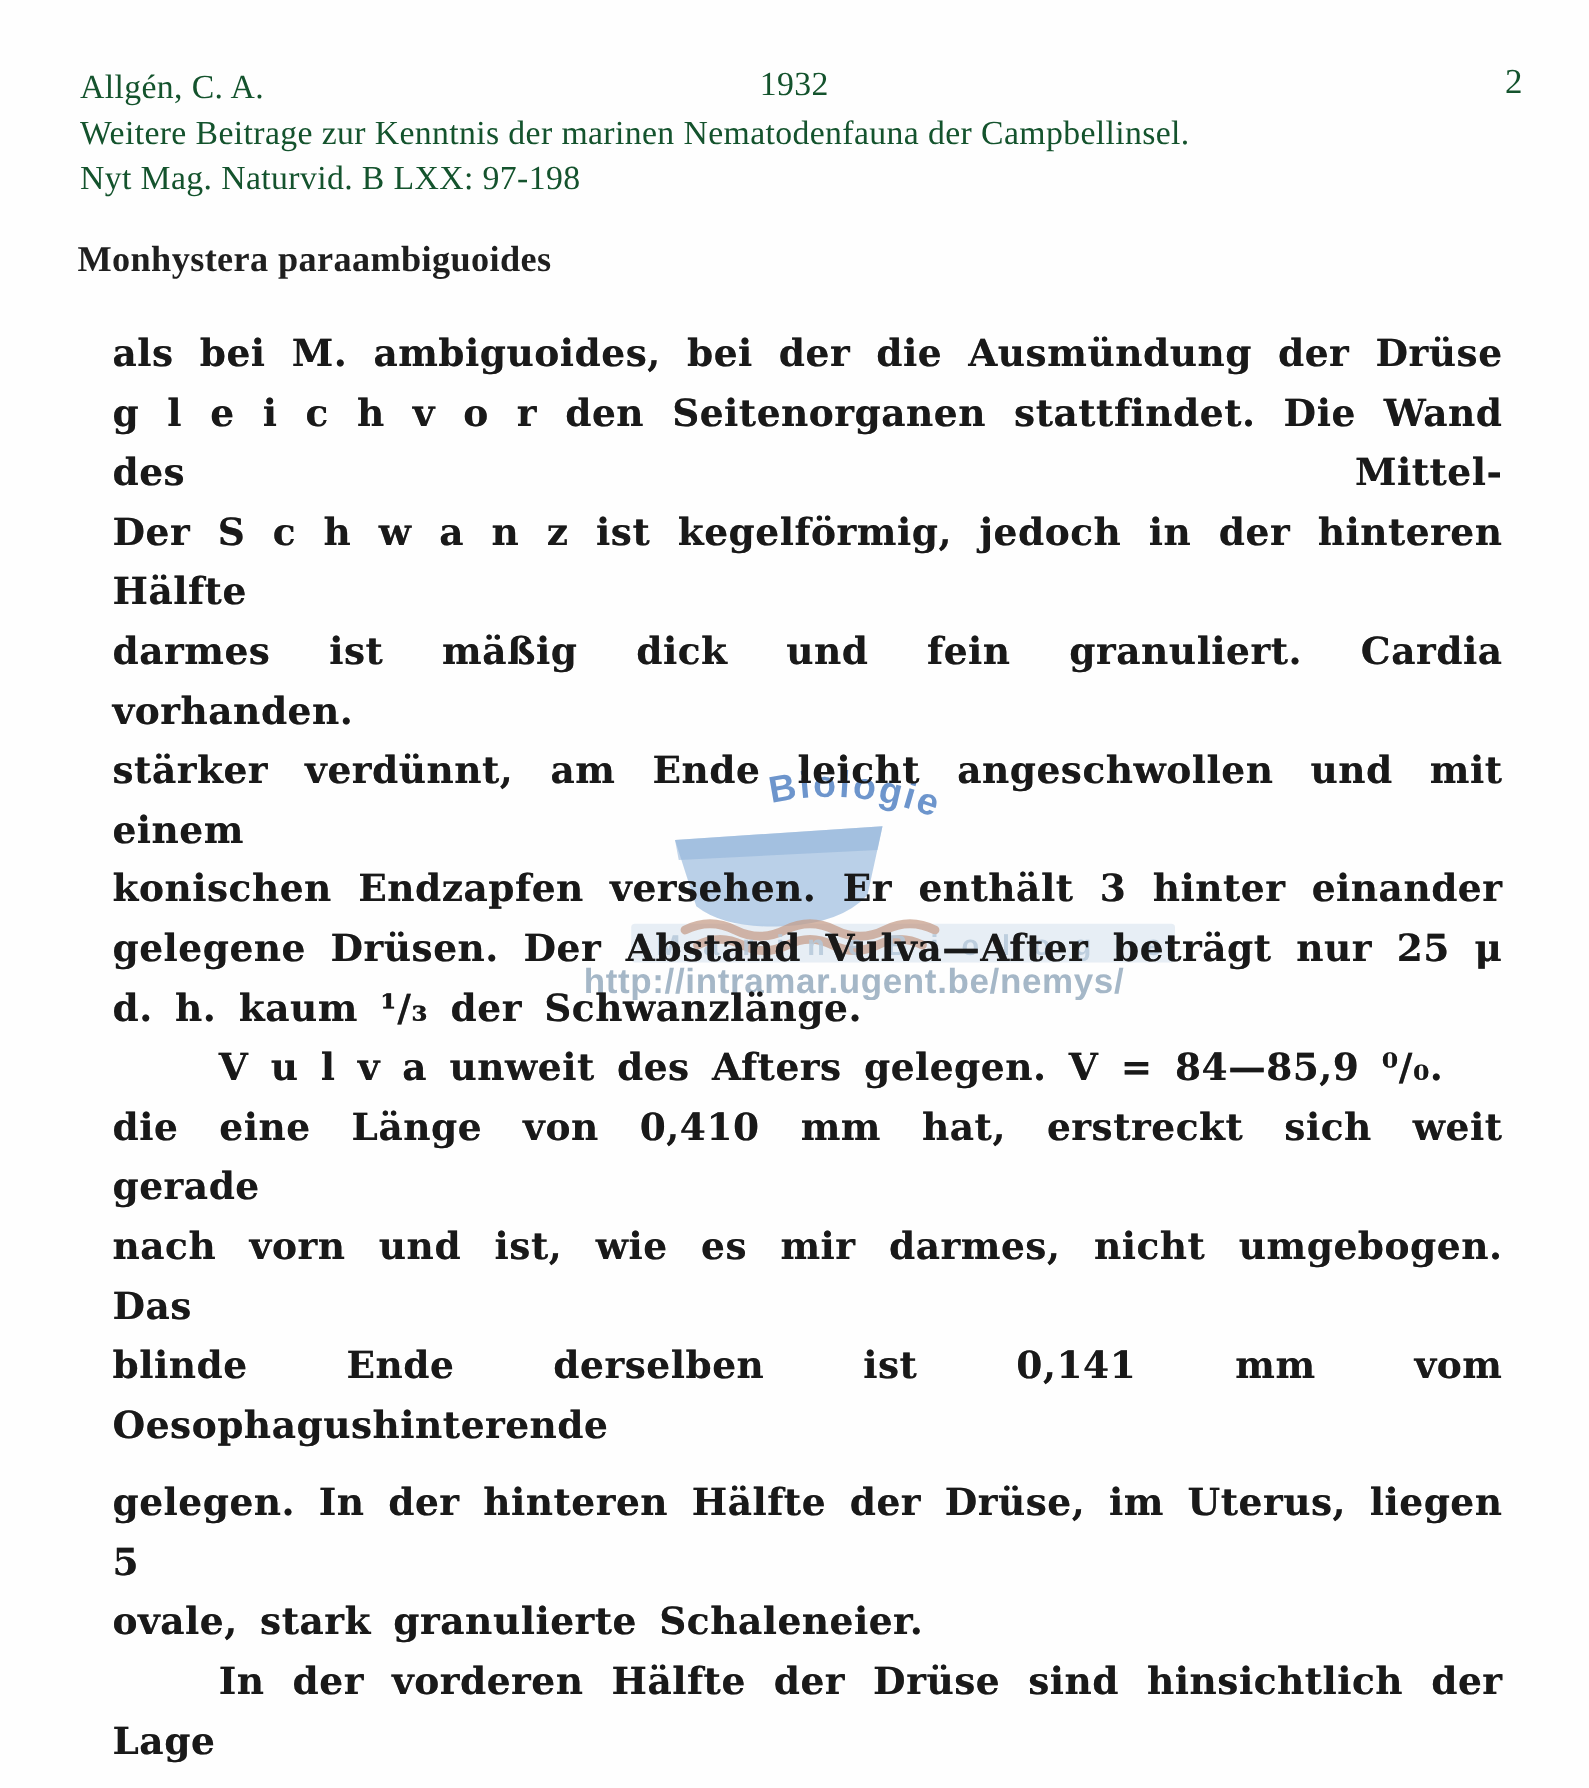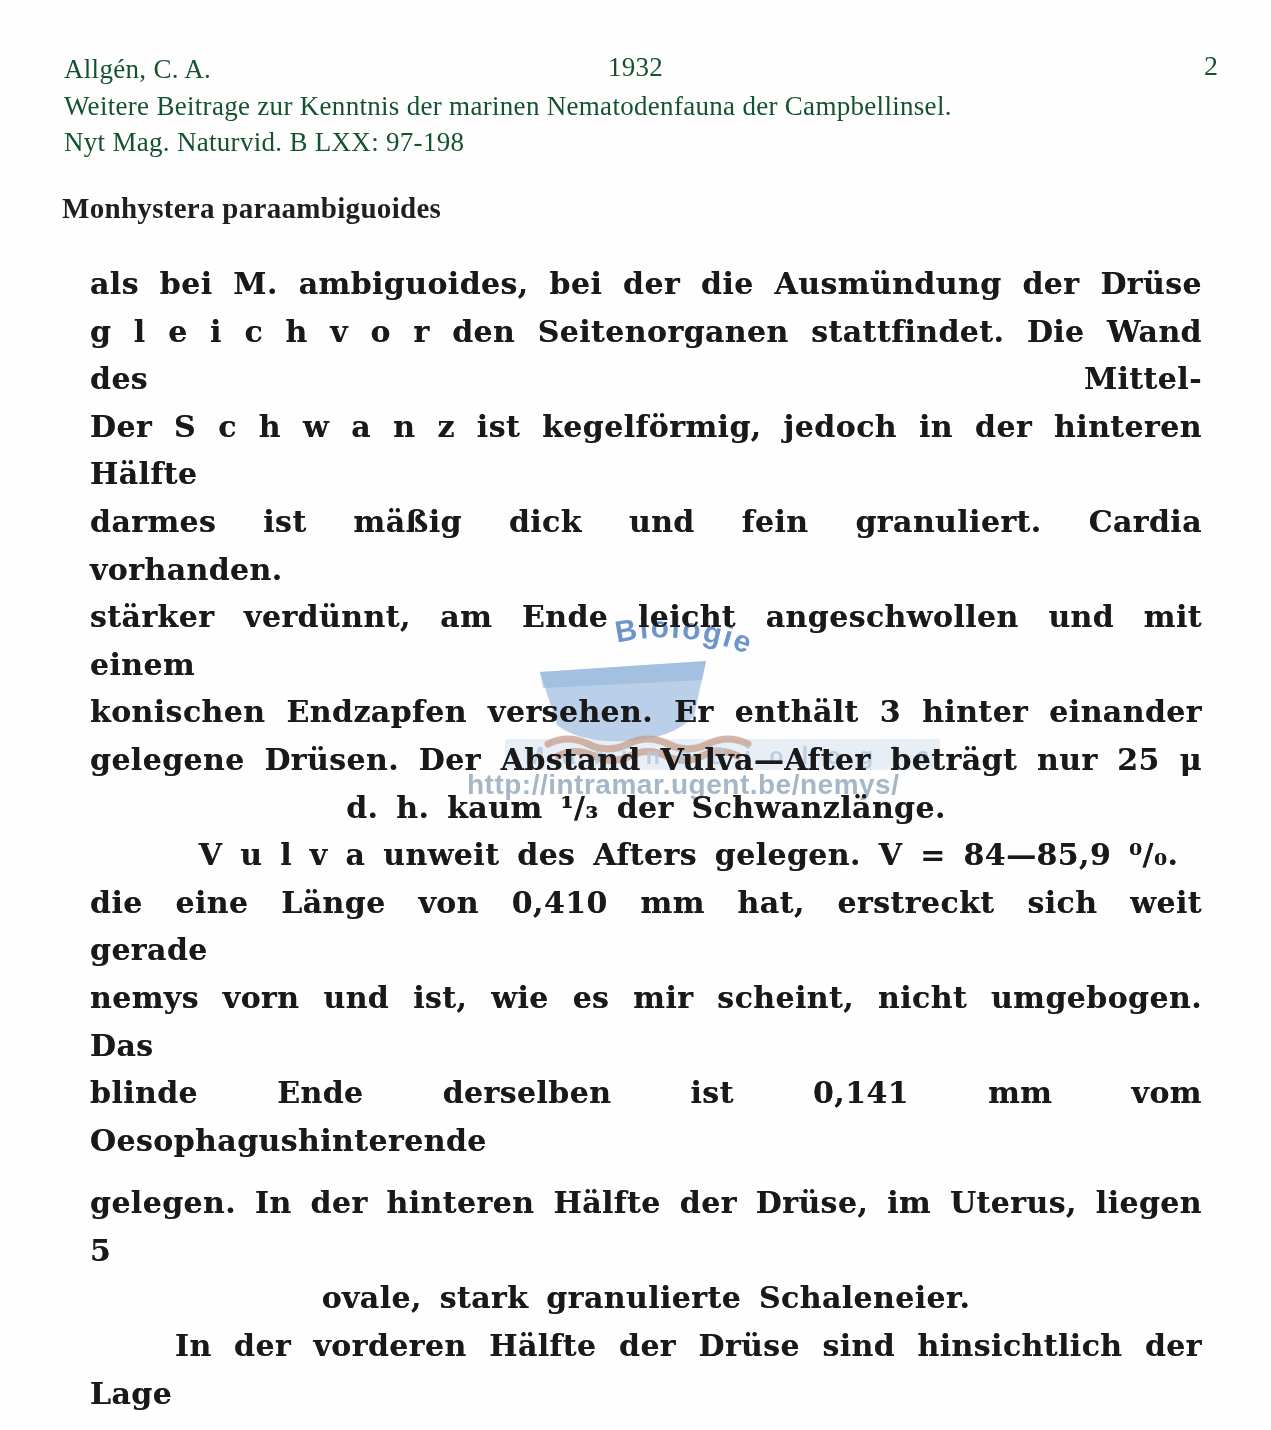--- a/index.html
+++ b/index.html
@@ -23,21 +23,21 @@
   .bodytext{
     position:absolute;left:90px;top:260px;width:1112px;
     font-family:"DejaVu Serif", serif;
     font-weight:bold;
     font-size:30px;color:#191919;
     line-height:47.6px;
     word-spacing:7px;letter-spacing:.4px;
     z-index:2;
     text-shadow:0 0 .5px rgba(20,20,20,.55);
   }
-  .bodytext .line{white-space:normal;text-align:center;}
+  .bodytext .line{white-space:normal;}
   .bodytext .just{text-align:justify;text-align-last:justify;}
   .bodytext .indent{text-indent:85px;}
   .bodytext .gap{margin-top:15px;}
   
   .watermark{position:absolute;left:430px;top:598px;z-index:1;}
 </style>
 </head>
 <body>
 
 <div class="page">
@@ -77,20 +77,20 @@
       <div class="line just">als bei M. ambiguoides, bei der die Ausmündung der Drüse</div>
       <div class="line just">g l e i c h  v o r  den Seitenorganen stattfindet.  Die Wand des Mittel-</div>
       <div class="line just">Der  S c h w a n z  ist kegelförmig, jedoch in der hinteren Hälfte</div>
       <div class="line just">darmes ist mäßig dick und fein granuliert.  Cardia vorhanden.</div>
       <div class="line just">stärker verdünnt, am Ende leicht angeschwollen und mit einem</div>
       <div class="line just">konischen Endzapfen versehen.  Er enthält 3 hinter einander</div>
       <div class="line just">gelegene Drüsen.  Der Abstand Vulva—After beträgt nur 25 μ</div>
       <div class="line">d. h. kaum ¹/₃ der Schwanzlänge.</div>
       <div class="line indent">V u l v a  unweit des Afters gelegen.   V = 84—85,9 ⁰/₀.</div>
       <div class="line just">die eine Länge von 0,410 mm hat, erstreckt sich weit gerade</div>
-      <div class="line just">nemys vorn und ist, wie es mir scheint, nicht umgebogen.  Das</div>
+      <div class="line just">nach vorn und ist, wie es mir darmes, nicht umgebogen.  Das</div>
       <div class="line just">blinde Ende derselben ist 0,141 mm vom Oesophagushinterende</div>
       <div class="line just gap">gelegen.  In der hinteren Hälfte der Drüse, im Uterus, liegen 5</div>
       <div class="line">ovale, stark granulierte Schaleneier.</div>
       <div class="line just indent">In der vorderen Hälfte der Drüse sind hinsichtlich der Lage</div>
     </div>
 
 </div>
 
 </body></html>

